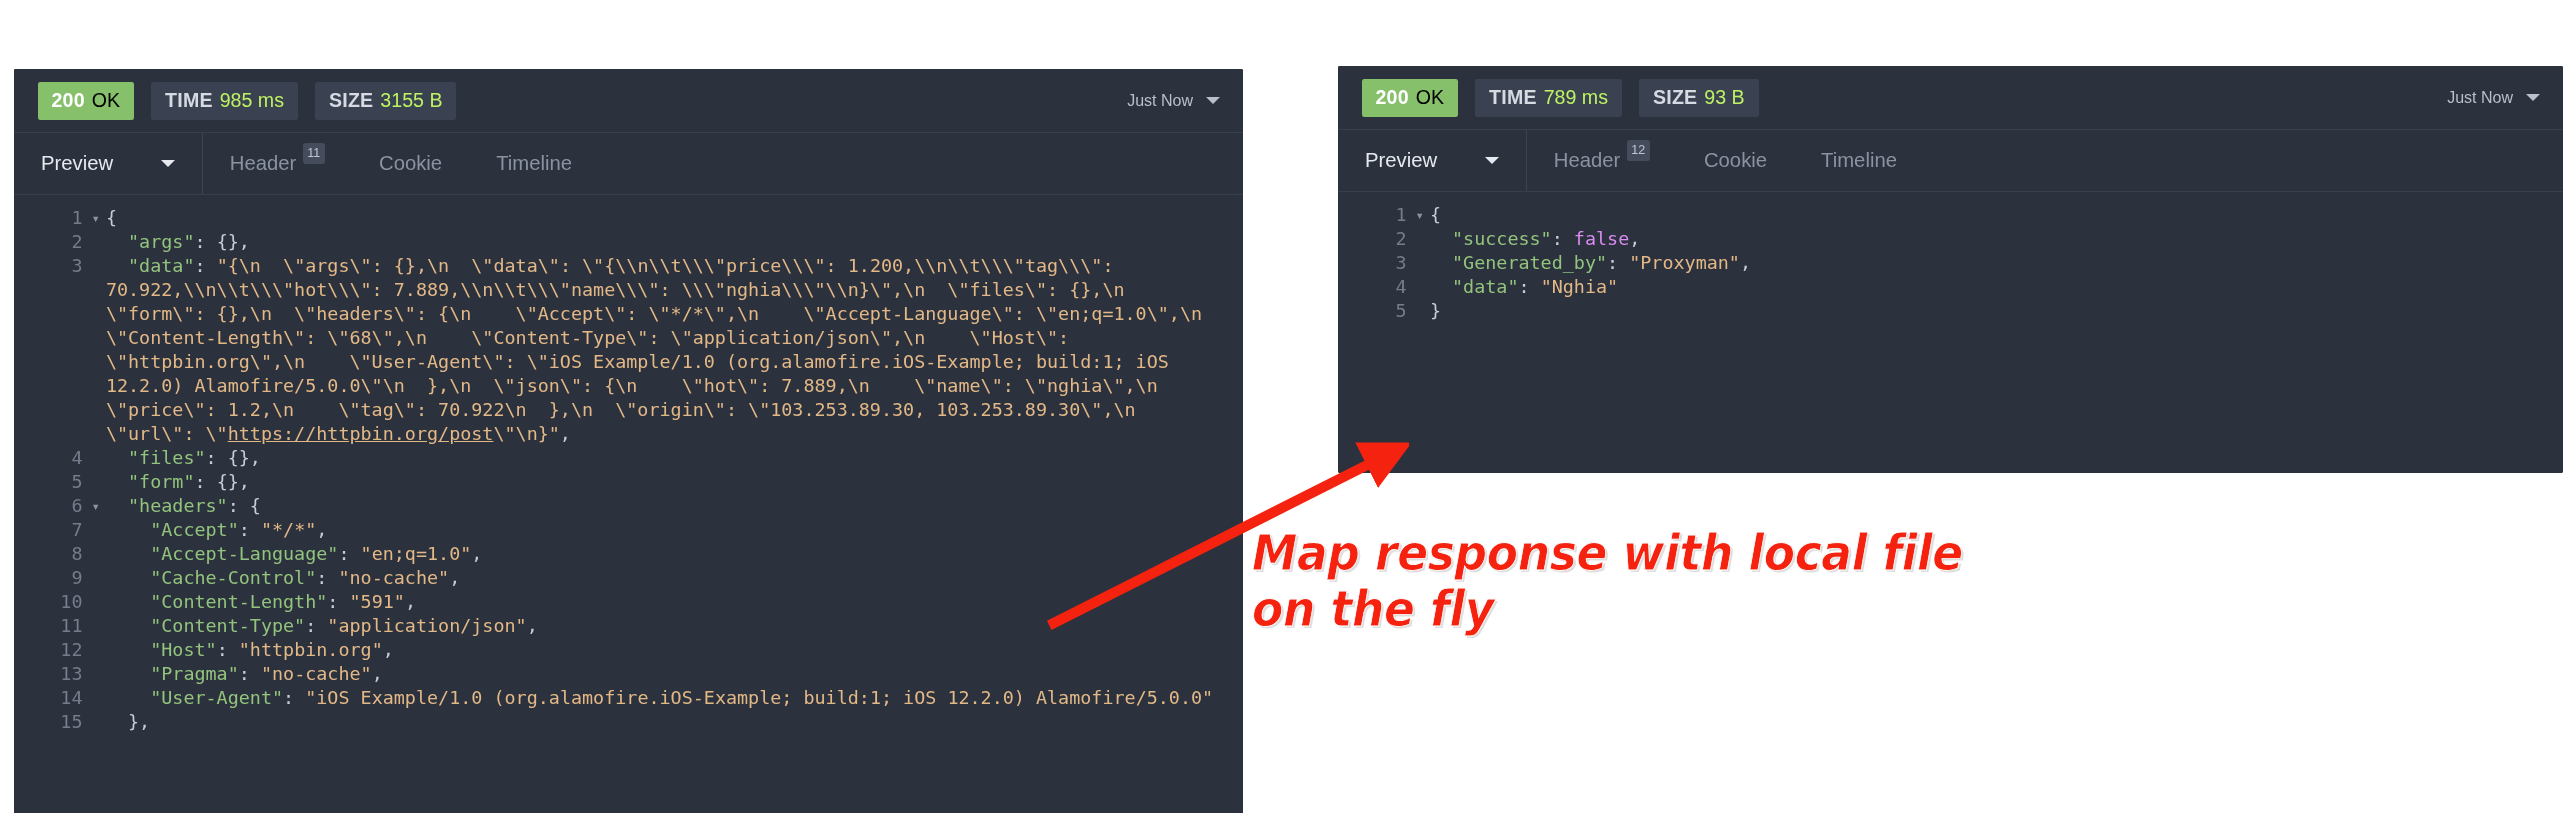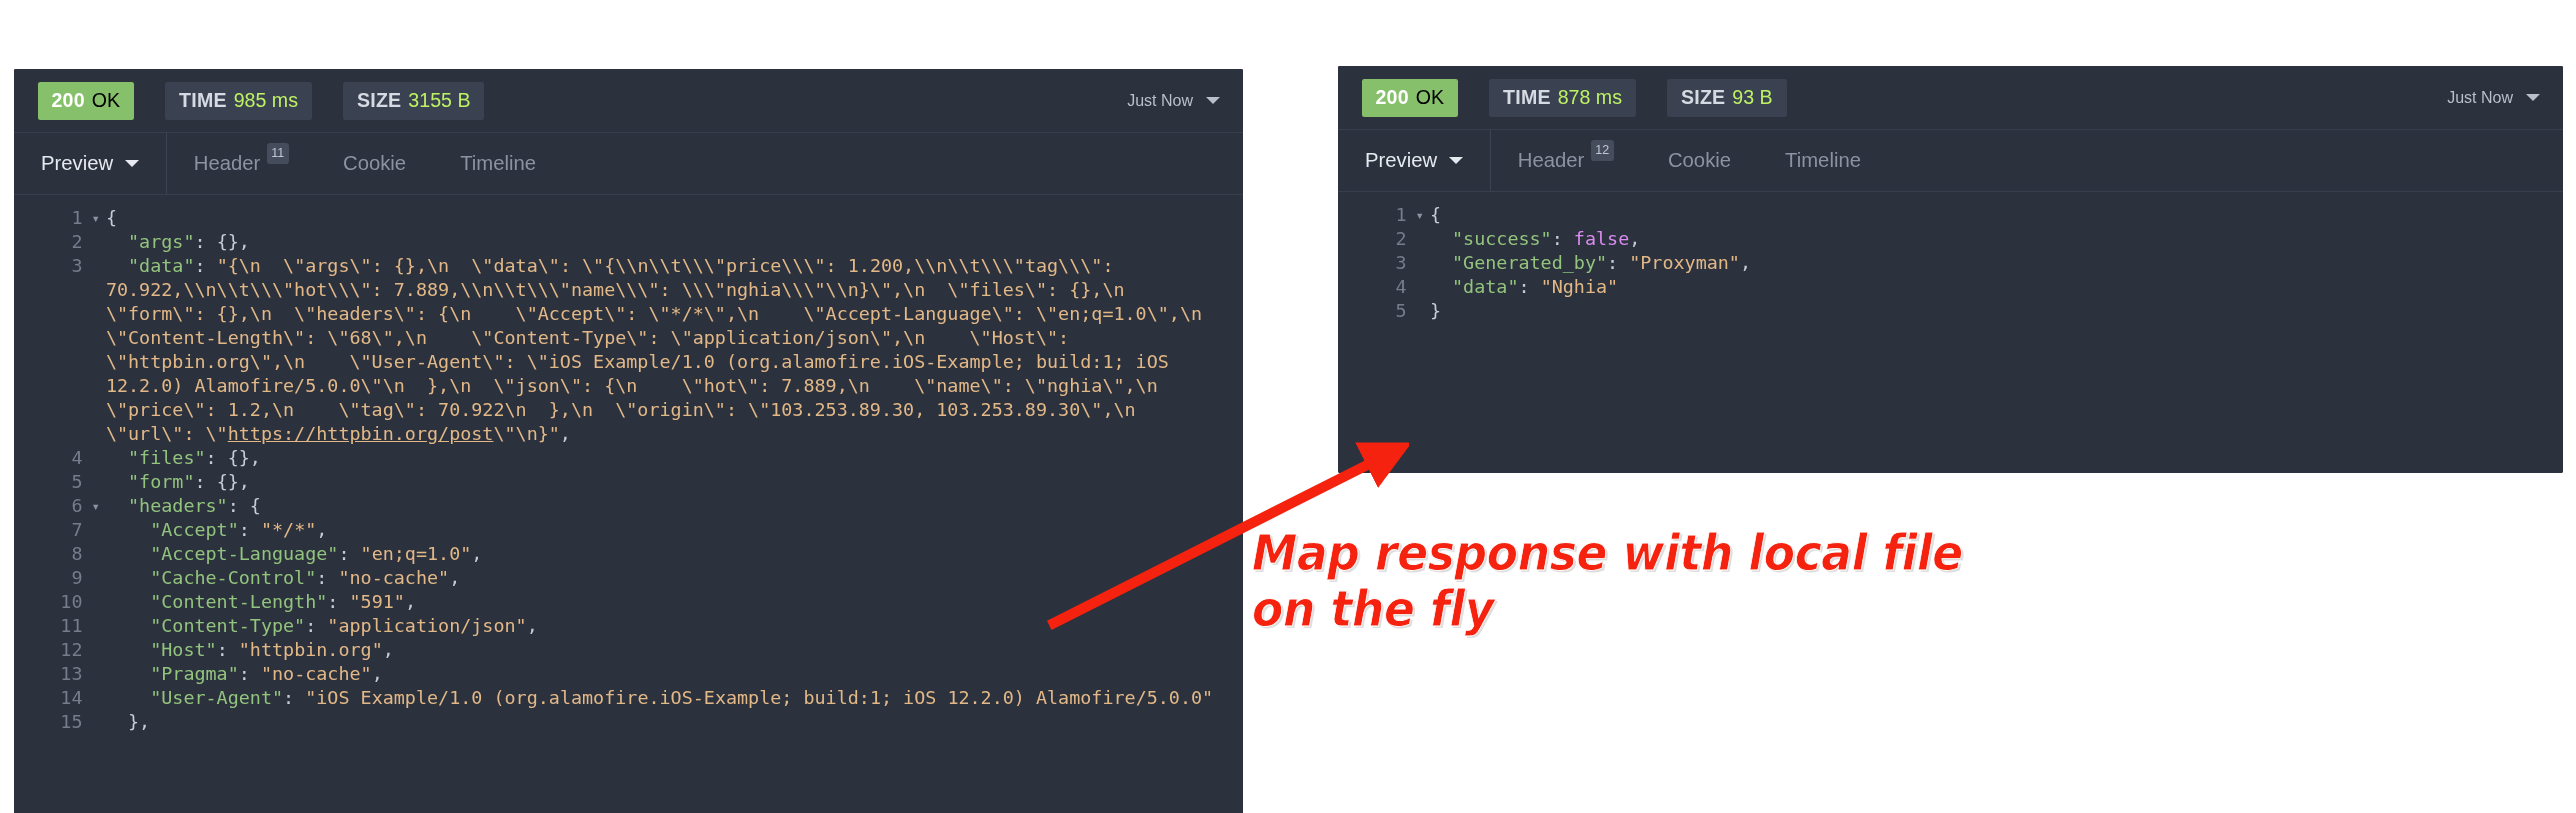--- a/index.html
+++ b/index.html
@@ -49,21 +49,21 @@
     padding: 0 23.5px;
     box-sizing: border-box;
     background: #2b313d;
   }
   .chip {
     height: 38px;
     display: flex;
     align-items: center;
     padding: 0 14px;
     border-radius: 2.3px;
-    margin-right: 31px;
+    margin-right: 17px;
     background: #3a4150;
     white-space: nowrap;
     font-size: 19.6px;
   }
   .chip.ok {
     background: #86c06a;
   }
   .chip .k {
     font-weight: bold;
     color: #ffffff;
@@ -114,20 +114,21 @@
     font-size: 20.3px;
     cursor: pointer;
     white-space: nowrap;
     position: relative;
   }
   .tab.active {
     color: #e6e9ef;
   }
   .tab.sep-right {
     border-right: 0.8px solid #3c4453;
+    gap: 36px;
   }
   .tab .tcaret {
     display: inline-block;
     width: 0; height: 0;
     border-left: 7px solid transparent;
     border-right: 7px solid transparent;
     border-top: 7.8px solid #e6e9ef;
     margin-left: 11.7px;
   }
   .badge {
@@ -266,21 +267,21 @@
 
   <div class="panel" id="right-panel">
 
     <div class="statusbar">
       <div class="chip ok">
         <span class="k">200</span>
         <span class="v">OK</span>
       </div>
       <div class="chip">
         <span class="k">TIME</span>
-        <span class="v">878 ms</span>
+        <span class="v">789 ms</span>
       </div>
       <div class="chip">
         <span class="k">SIZE</span>
         <span class="v">93 B</span>
       </div>
       <div class="spacer"></div>
       <div class="timeselect">
         <span>Just Now</span>
         <span class="caret"></span>
       </div>

